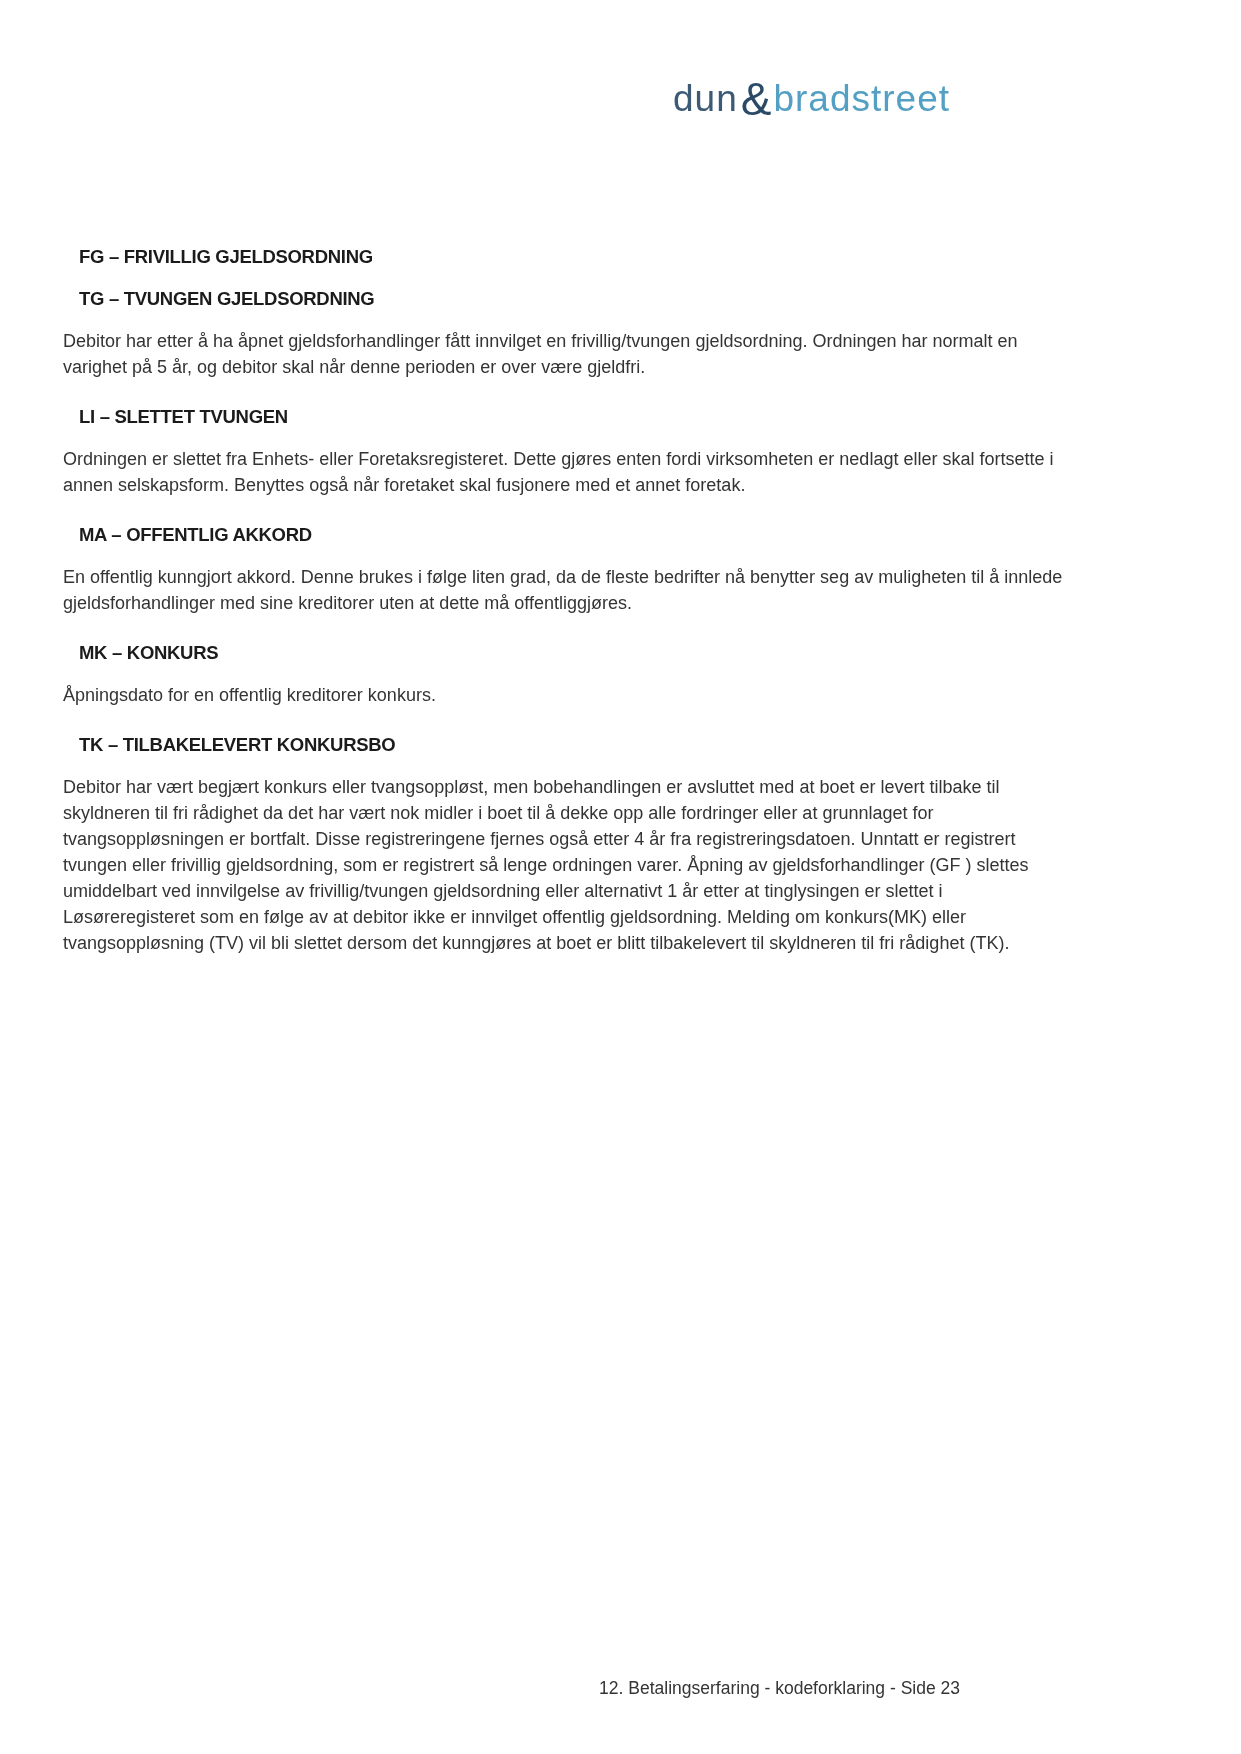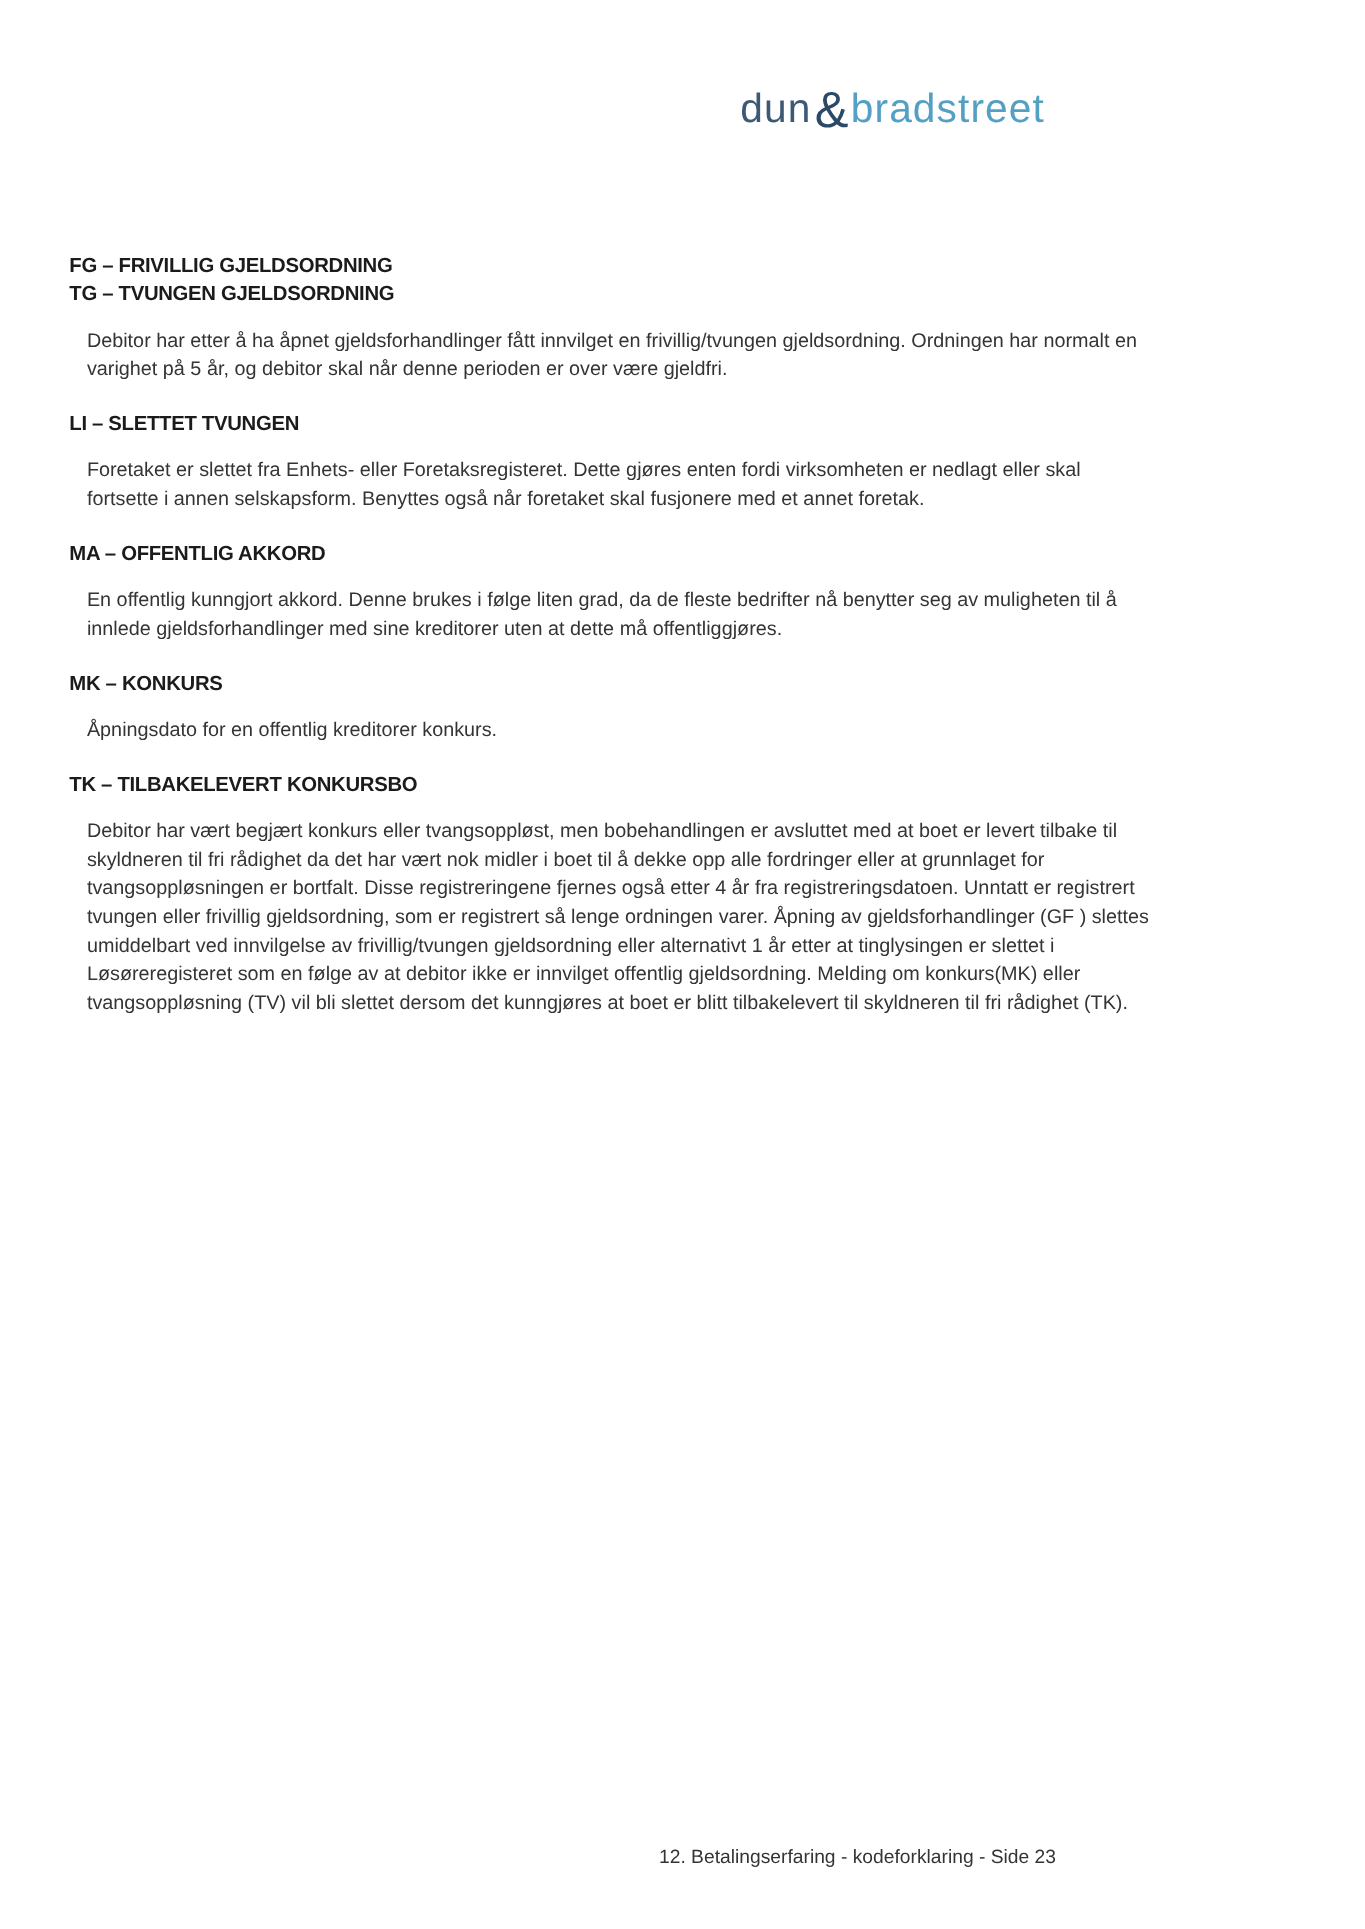--- a/index.html
+++ b/index.html
@@ -42,29 +42,29 @@
 
   
   .content {
     position: absolute;
     left: 63px;
     top: 228px;
     width: 1005px;
   }
   .code-section { margin: 0 0 24px 0; }
   .code-section h2 {
-    margin: 0;
+    margin: 16px;
     font-size: 18.5px;
     line-height: 26px;
     font-weight: bold;
     letter-spacing: -0.3px;
     color: #1b1b1b;
   }
   .code-section p {
-    margin: 16px;
+    margin: 0;
     font-size: 18px;
     line-height: 26px;
     color: #343434;
   }
 
   
   .footer {
     position: absolute;
     top: 1678px;
     right: 163px;
@@ -85,21 +85,21 @@
   <main class="content">
 
     <section class="code-section">
       <h2>FG – FRIVILLIG GJELDSORDNING</h2>
       <h2>TG – TVUNGEN GJELDSORDNING</h2>
       <p>Debitor har etter å ha åpnet gjeldsforhandlinger fått innvilget en frivillig/tvungen gjeldsordning. Ordningen har normalt en varighet på 5 år, og debitor skal når denne perioden er over være gjeldfri.</p>
     </section>
 
     <section class="code-section">
       <h2>LI – SLETTET TVUNGEN</h2>
-      <p>Foretaket er slettet fra Enhets- eller Foretaksregisteret. Dette gjøres enten fordi virksomheten er nedlagt eller skal fortsette i annen selskapsform. Benyttes også når foretaket skal fusjonere med et annet foretak.</p>
+      <p>Ordningen er slettet fra Enhets- eller Foretaksregisteret. Dette gjøres enten fordi virksomheten er nedlagt eller skal fortsette i annen selskapsform. Benyttes også når foretaket skal fusjonere med et annet foretak.</p>
     </section>
 
     <section class="code-section">
       <h2>MA – OFFENTLIG AKKORD</h2>
       <p>En offentlig kunngjort akkord. Denne brukes i følge liten grad, da de fleste bedrifter nå benytter seg av muligheten til å innlede gjeldsforhandlinger med sine kreditorer uten at dette må offentliggjøres.</p>
     </section>
 
     <section class="code-section">
       <h2>MK – KONKURS</h2>
       <p>Åpningsdato for en offentlig kreditorer konkurs.</p>

